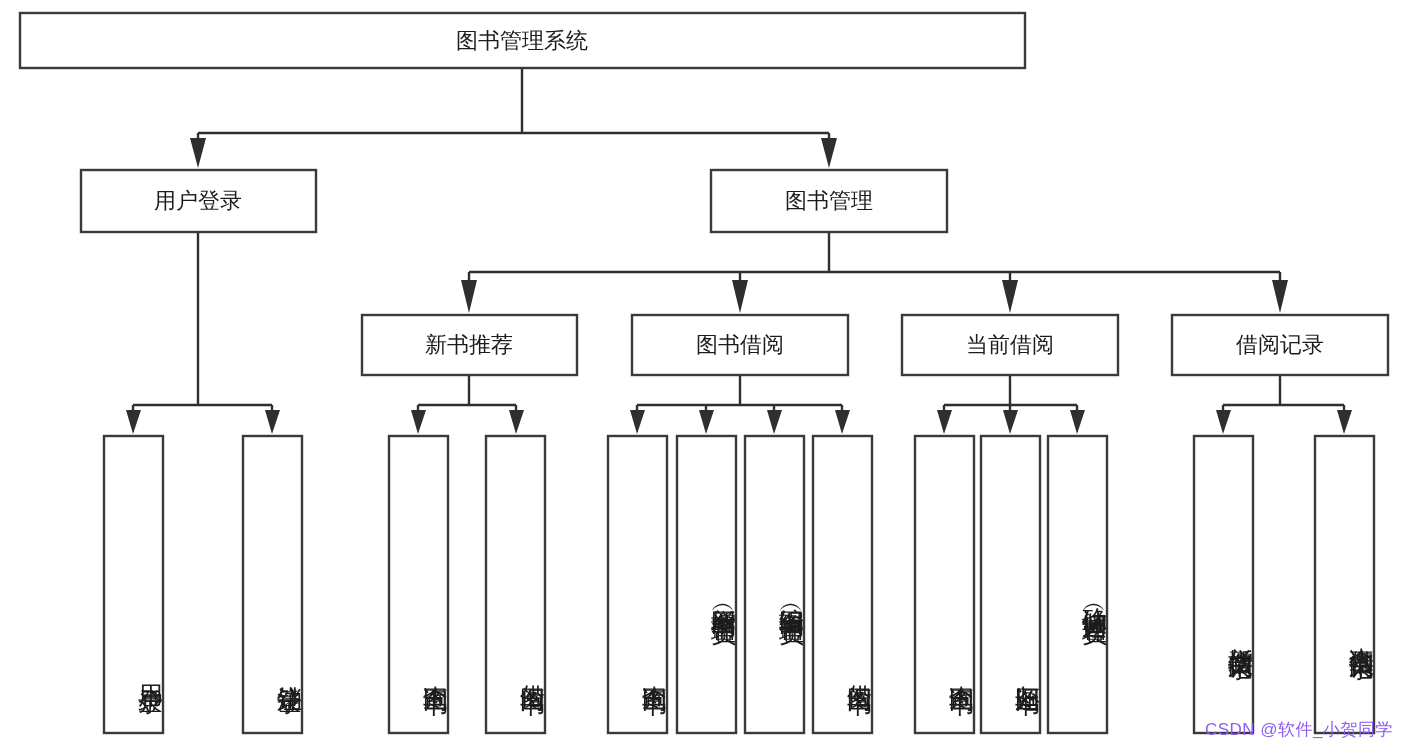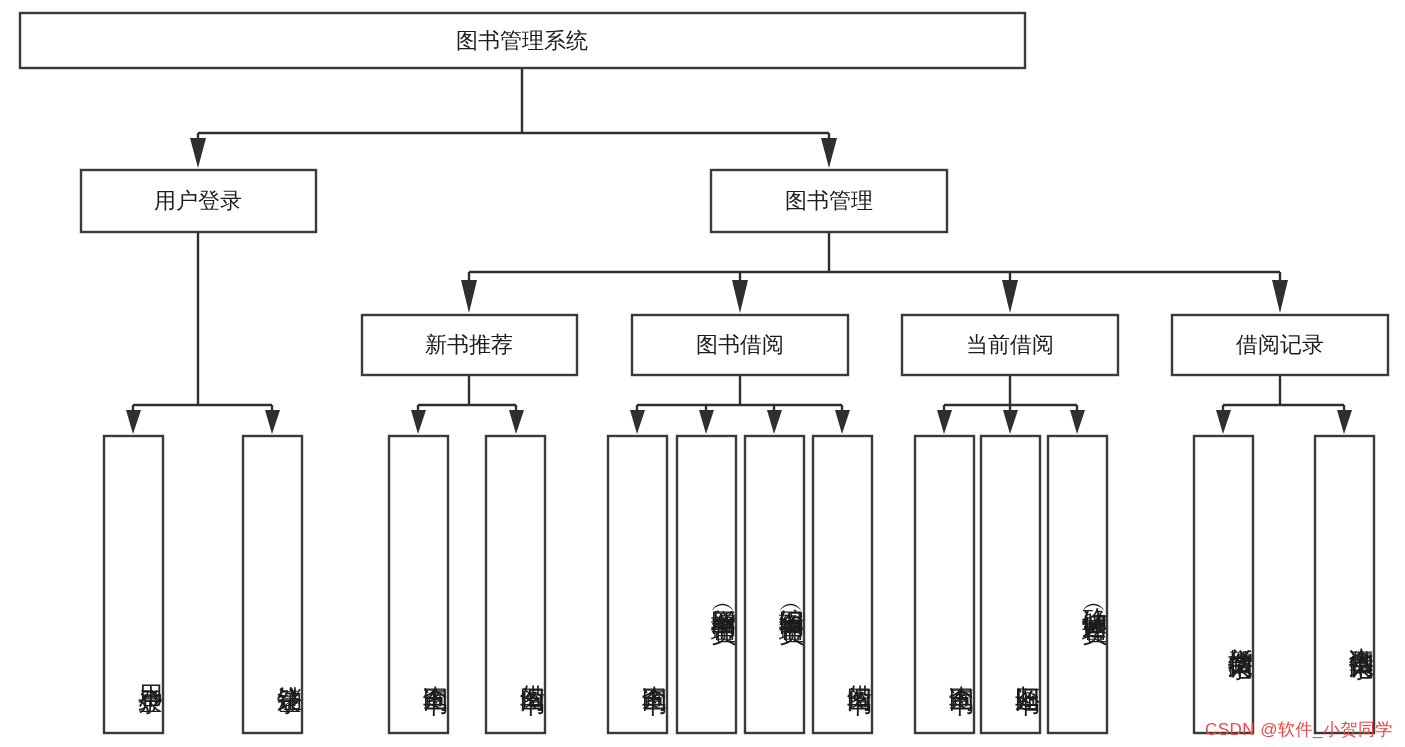--- a/index.html
+++ b/index.html
@@ -62,21 +62,21 @@
     color: #1c1c1c;
     white-space: nowrap;
     pointer-events: none;
   }
   #watermark {
     position: absolute;
     right: 12px;
     bottom: 6px;
     font-family: "Liberation Sans", "DejaVu Sans", sans-serif;
     font-size: 17px;
-    color: #ef4444;
+    color: #8b5cf6;
     letter-spacing: 0.5px;
     white-space: nowrap;
   }
 </style>
 </head>
 <body>
 
 <div id="diagram-root">
 
   <svg class="diagram" viewBox="0 0 1405 747">

